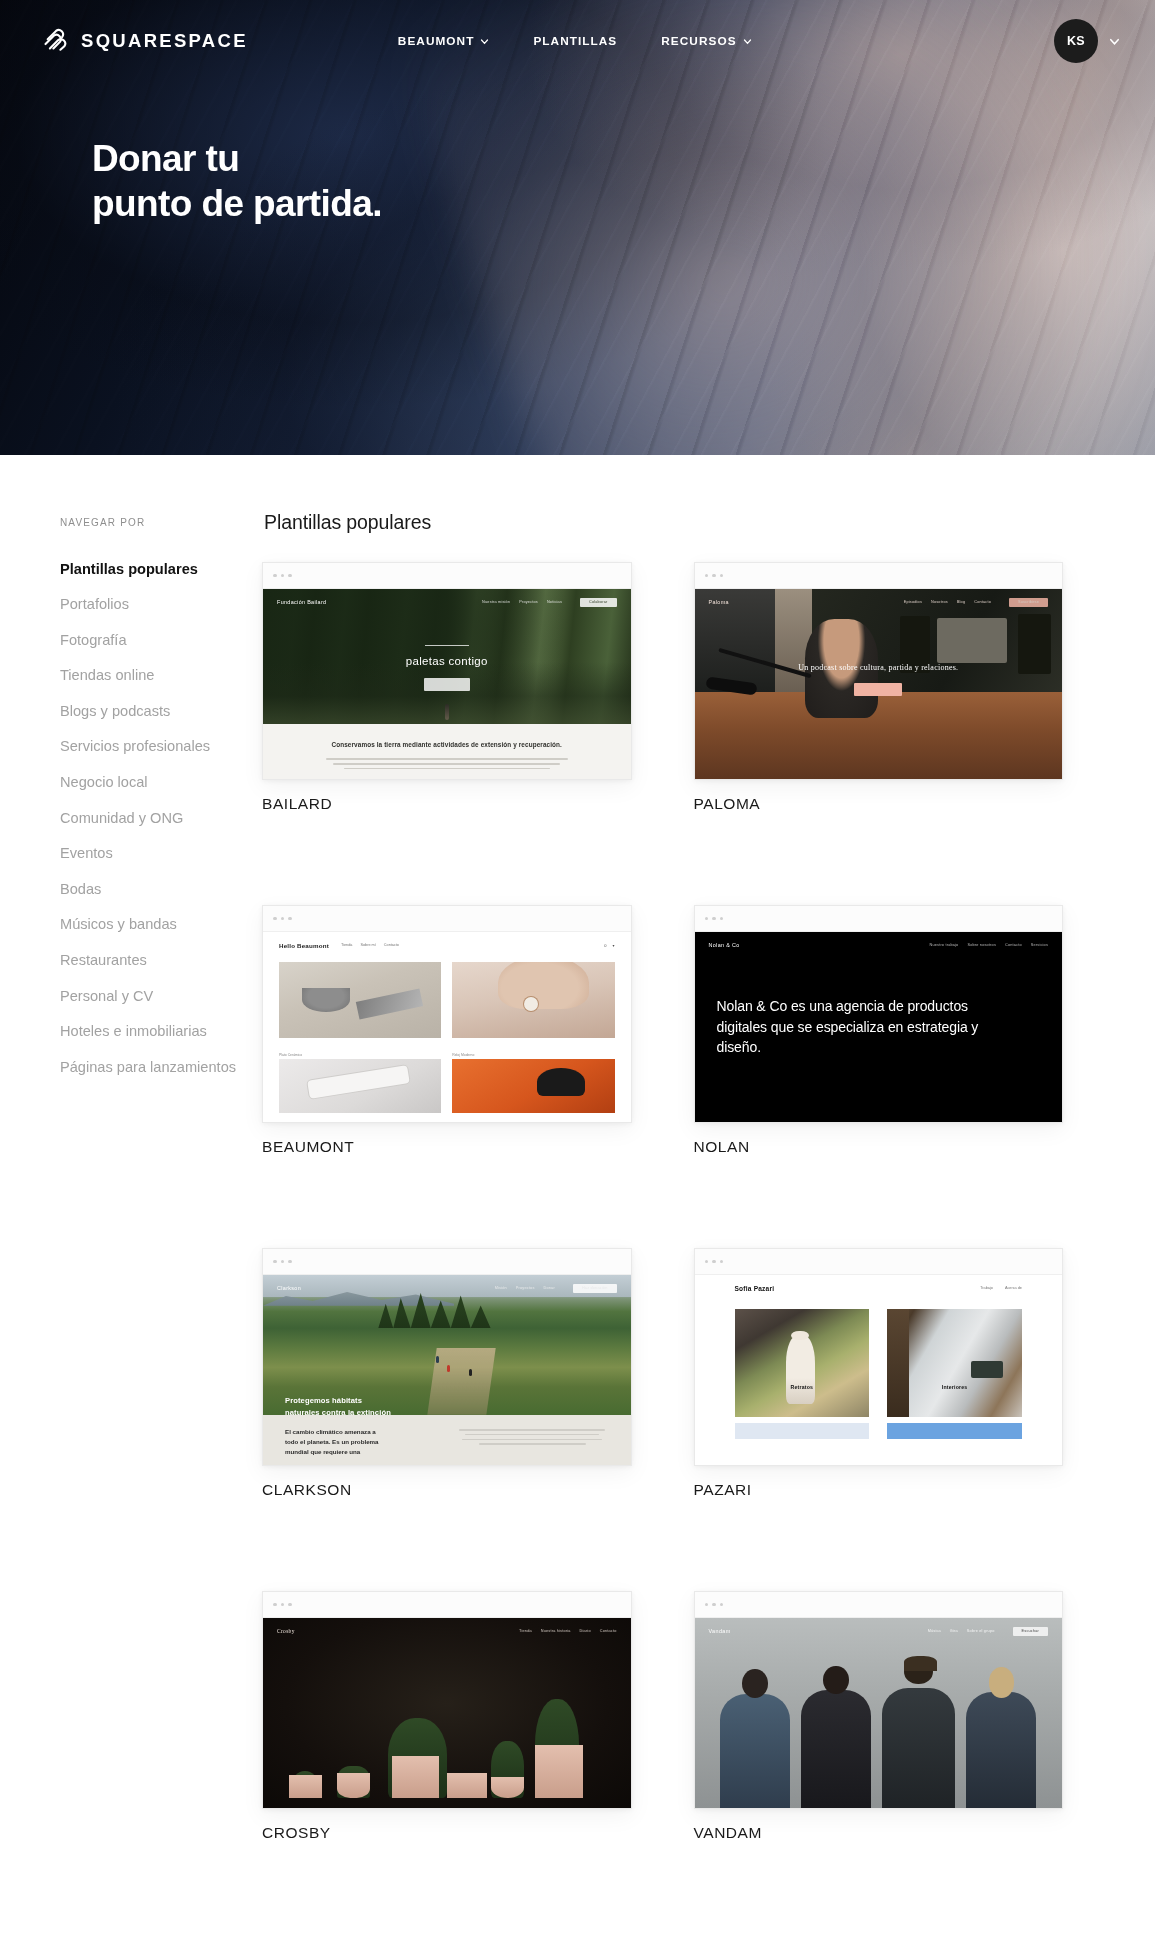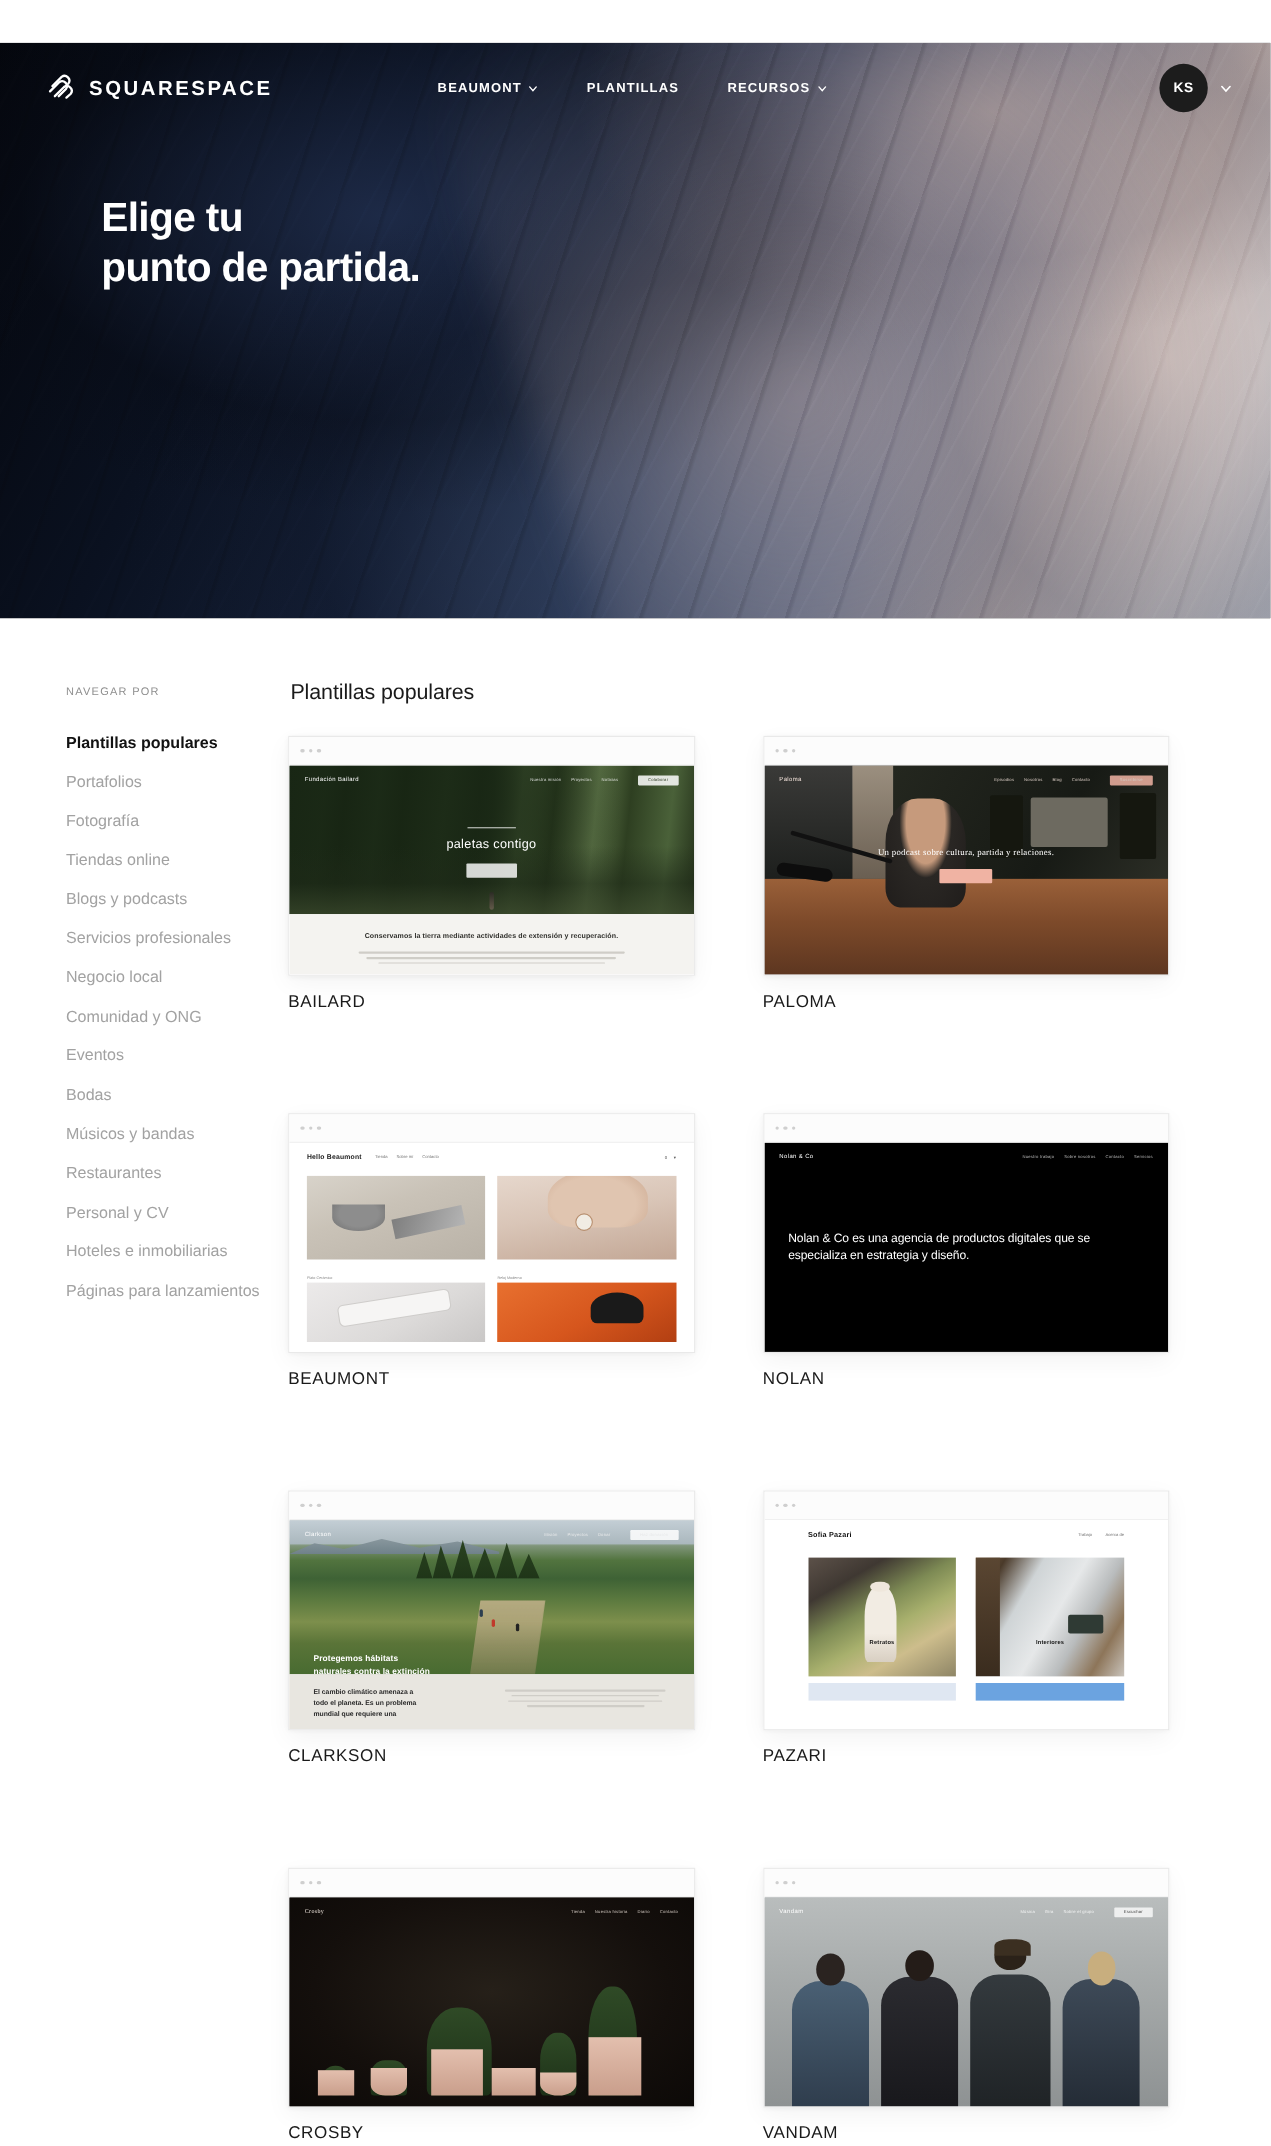--- a/index.html
+++ b/index.html
@@ -8,24 +8,23 @@
     width: 1155px;
     background: #fff;
     font-family: "Liberation Sans", sans-serif;
     -webkit-font-smoothing: antialiased;
   }
   .page { width: 1155px; position: relative; overflow: hidden; }
 
   
   .hero {
     position: relative;
-    height: 523px;
+    height: 455px;
     overflow: hidden;
     background: #05070e;
-    margin-top: 39px;
   }
   .hero-bg {
     position: absolute; inset: 0;
     background:
       radial-gradient(ellipse 520px 300px at 78% 12%, rgba(196,170,158,.55) 0%, rgba(120,105,110,.25) 45%, rgba(0,0,0,0) 72%),
       radial-gradient(ellipse 420px 520px at 92% 55%, rgba(214,198,194,.62) 0%, rgba(110,110,125,.3) 48%, rgba(0,0,0,0) 76%),
       radial-gradient(ellipse 700px 420px at 58% 85%, rgba(62,80,112,.55) 0%, rgba(16,22,38,.2) 55%, rgba(0,0,0,0) 80%),
       radial-gradient(ellipse 600px 340px at 30% 30%, rgba(34,48,80,.75) 0%, rgba(8,12,22,.4) 55%, rgba(0,0,0,0) 80%),
       linear-gradient(115deg, #04060c 0%, #0a1120 22%, #141f36 40%, #2b3957 55%, #7b7f93 70%, #c3b3ad 82%, #d7d2d2 92%, #b9bcc4 100%);
   }
@@ -268,21 +267,21 @@
   .bm-i3::before { content:""; position:absolute; left:18%; top:26%; width:62%; height:34%; background:#f6f5f4; border-radius:4px; transform:rotate(-9deg); box-shadow:0 0 0 1px #cfcdcb; }
   .bm-i4 { height:54px; background: linear-gradient(150deg,#e8702f 0%,#d6561d 55%,#b23f12 100%); position:relative; overflow:hidden; }
   .bm-i4::before { content:""; position:absolute; left:52%; top:18%; width:30%; height:52%; background:#1a1a1a; border-radius:50% 50% 6px 6px; }
 
   
   .s-nolan { background:#000; }
   .nol-logo { color:#fff; }
   .nol-menu span { color:#d6d6d6; }
   .nol-hero {
     position:absolute; left:22px; top:50%; transform:translateY(-50%);
-    color:#fff; font-size:11px; line-height:1.48; font-weight:400;
+    color:#fff; font-size:14px; line-height:1.48; font-weight:400;
     letter-spacing:-.1px; max-width:78%;
   }
 
   
   .s-clarkson { background:#eceae4; }
   .cl-img {
     position:absolute; top:0; left:0; right:0; height:140px; overflow:hidden;
     background:
       linear-gradient(180deg, #b9c6cc 0%, #aebcc4 11%, #7e9478 17%, #52743f 26%, #3e6235 38%, #5c7a3f 52%, #7d8f4c 66%, #5a7438 80%, #486b31 100%);
   }
@@ -386,21 +385,21 @@
 
       <div class="nav-right">
         <div class="avatar">KS</div>
         <svg class="avatar-chev" viewBox="0 0 14 14">
           <path d="M3 5 L7 9.5 L11 5" fill="none" stroke="#fff" stroke-width="1.6" stroke-linecap="round"></path>
         </svg>
       </div>
     </nav>
 
     <div class="hero-copy">
-      <h1 class="hero-title">Elige tu
+      <h1 class="hero-title">Donar tu
 punto de partida.</h1>
     </div>
   </header>
 
   <div class="body-wrap">
 
     <aside class="sidebar">
       <div class="sidebar-kicker">NAVEGAR POR</div>
       <div class="sidebar-item active">Plantillas populares</div>
       <div class="sidebar-item">Portafolios</div>

